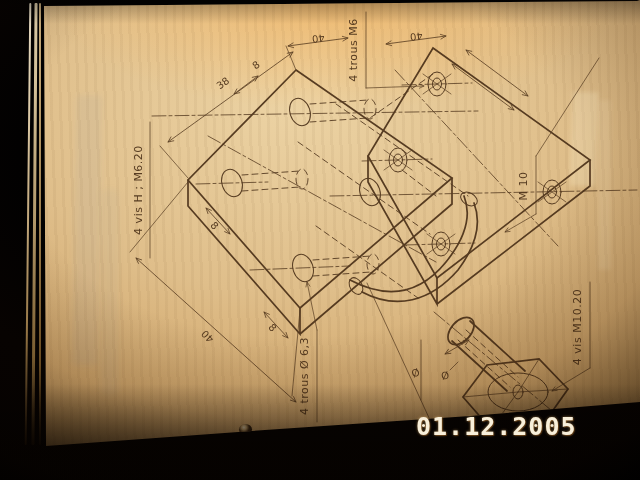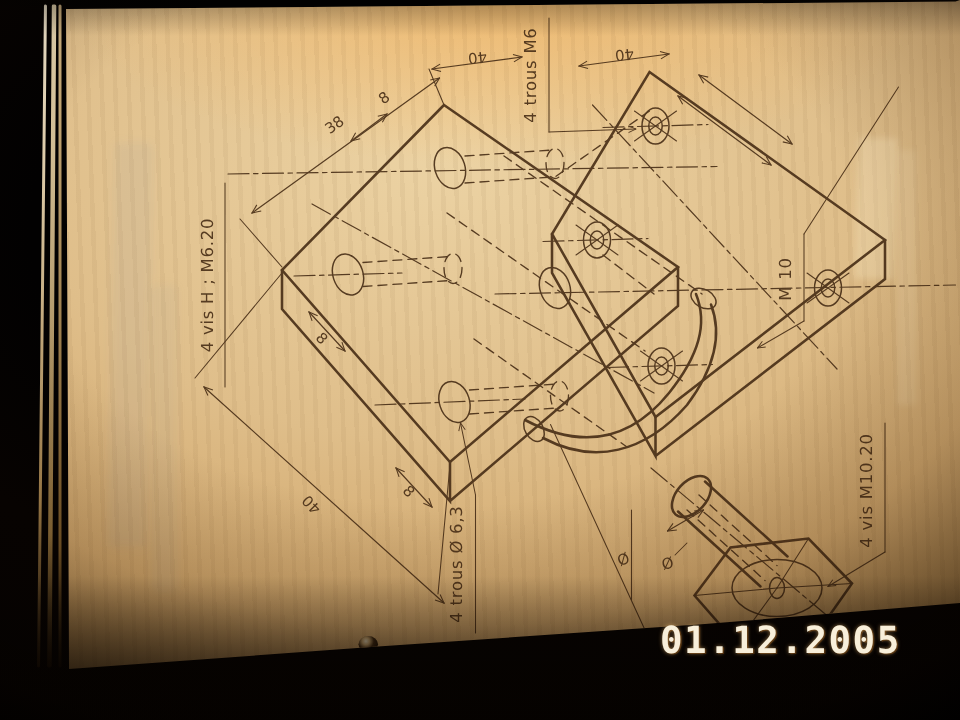--- a/index.html
+++ b/index.html
@@ -31,21 +31,21 @@
   .w2{stroke-width:1.7;} .w1{stroke-width:1;} .w0{stroke-width:.7;}
   .dash{stroke-dasharray:6 4;stroke-width:.9;}
   .cl{stroke-dasharray:14 3 3 3;stroke-width:.8;}
   .dim{stroke-width:.8;marker-start:url(#ae);marker-end:url(#ae);}
   .ldr{stroke-width:.7;marker-end:url(#ae);}
   text{fill:#4a3018;font-family:"DejaVu Sans",sans-serif;}
   .tdim{font-size:10px;} .tnote{font-size:11px;letter-spacing:.5px;}
   .vignette{position:absolute;inset:0;pointer-events:none;background:
      radial-gradient(95% 85% at 46% 32%, rgba(0,0,0,0) 45%, rgba(30,12,0,.18) 65%, rgba(8,3,0,.60) 88%, rgba(0,0,0,.88) 100%),
      linear-gradient(to bottom, rgba(0,0,0,.30) 0, rgba(0,0,0,0) 5%, rgba(0,0,0,0) 80%, rgba(0,0,0,.55) 93%, rgba(0,0,0,.85) 100%);}
-  .date{position:absolute;left:440px;top:412px;font:bold 25px "DejaVu Sans Mono",monospace;
+  .date{position:absolute;left:416px;top:412px;font:bold 25px "DejaVu Sans Mono",monospace;
      color:#f8efda;letter-spacing:1px;text-shadow:0 0 3px rgba(255,200,120,.55),1px 1px 0 rgba(120,60,0,.45);}
 </style>
 </head>
 <body>
 
 <div class="photo">
 
   <div class="sheet-edge se1"></div>
   <div class="sheet-edge se2"></div>
   <div class="sheet-edge se3"></div>

